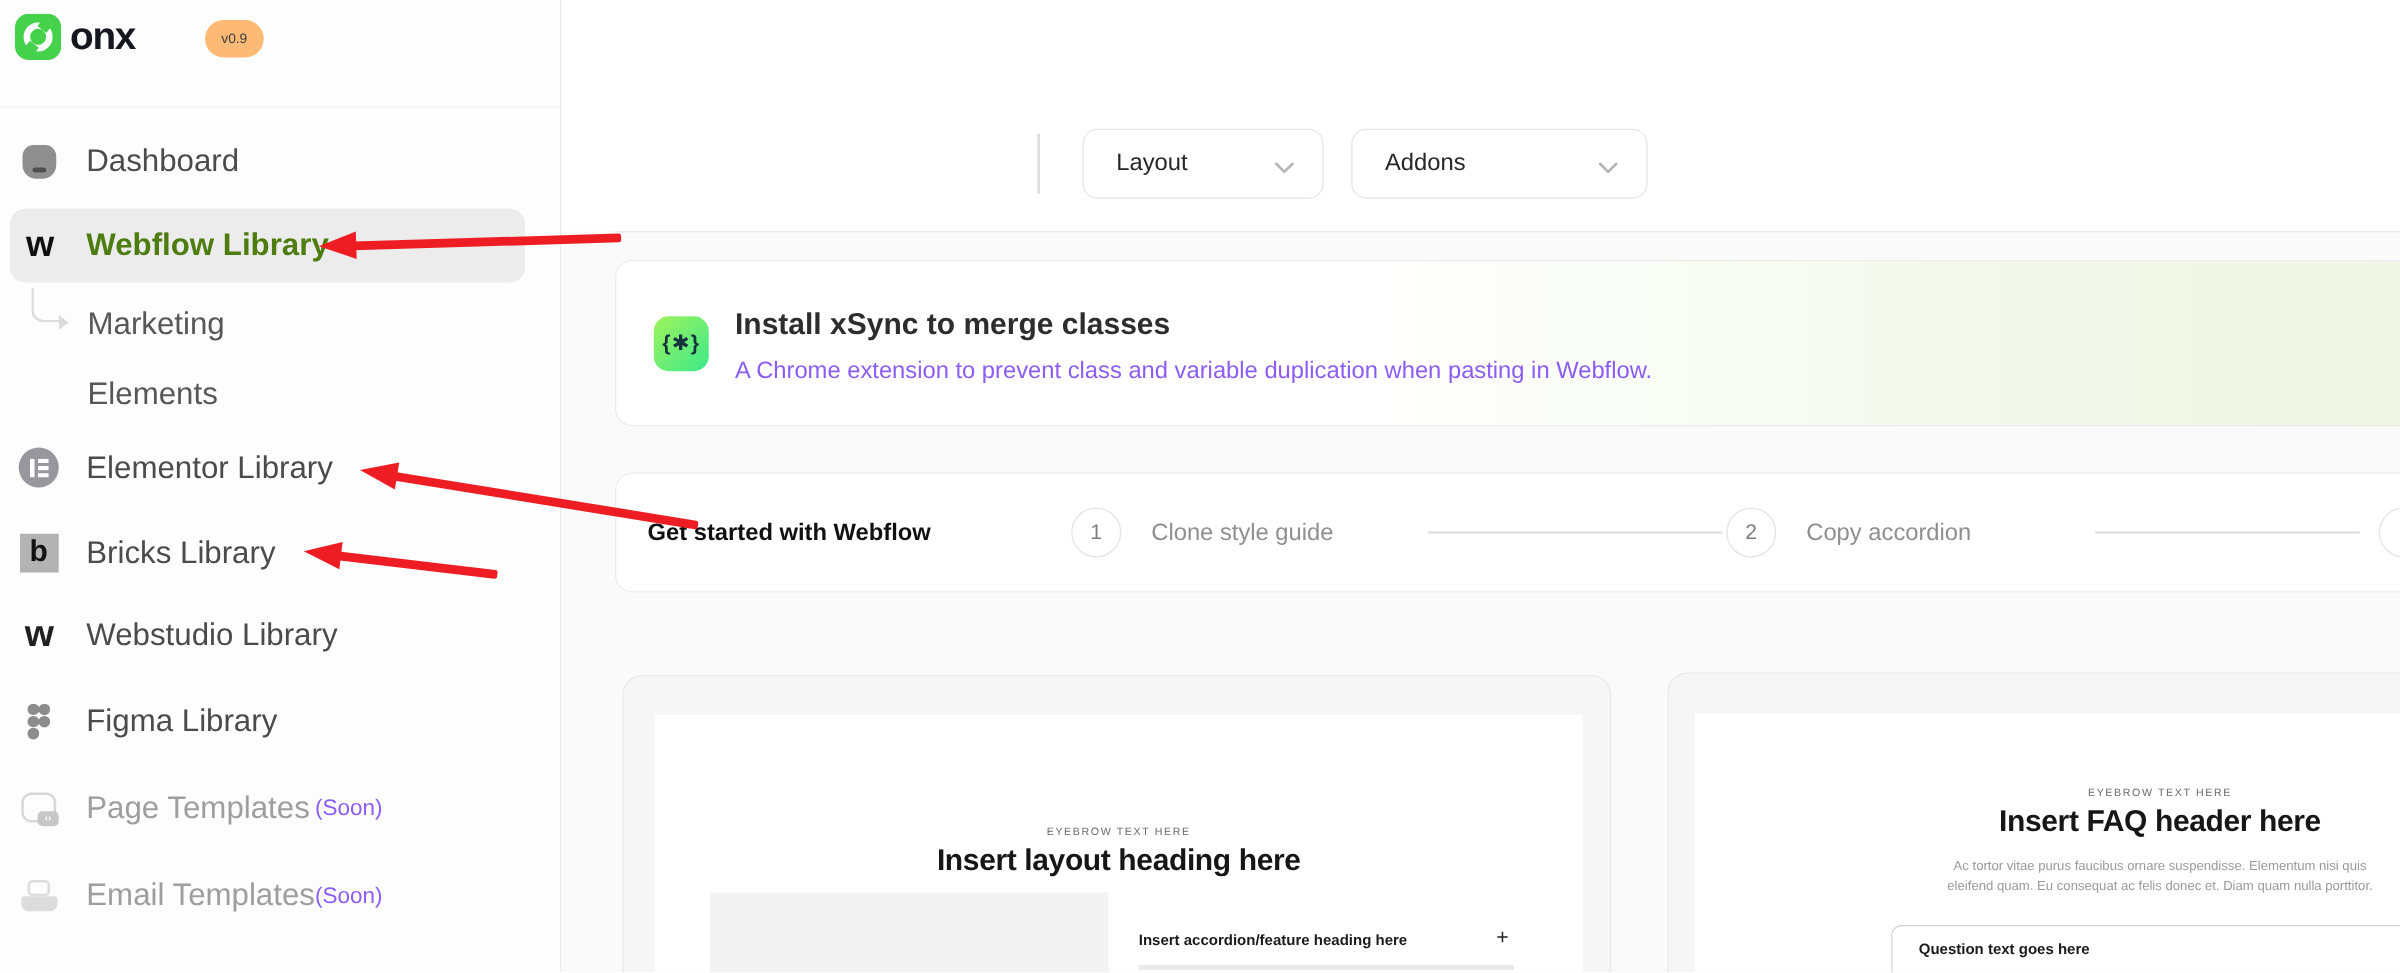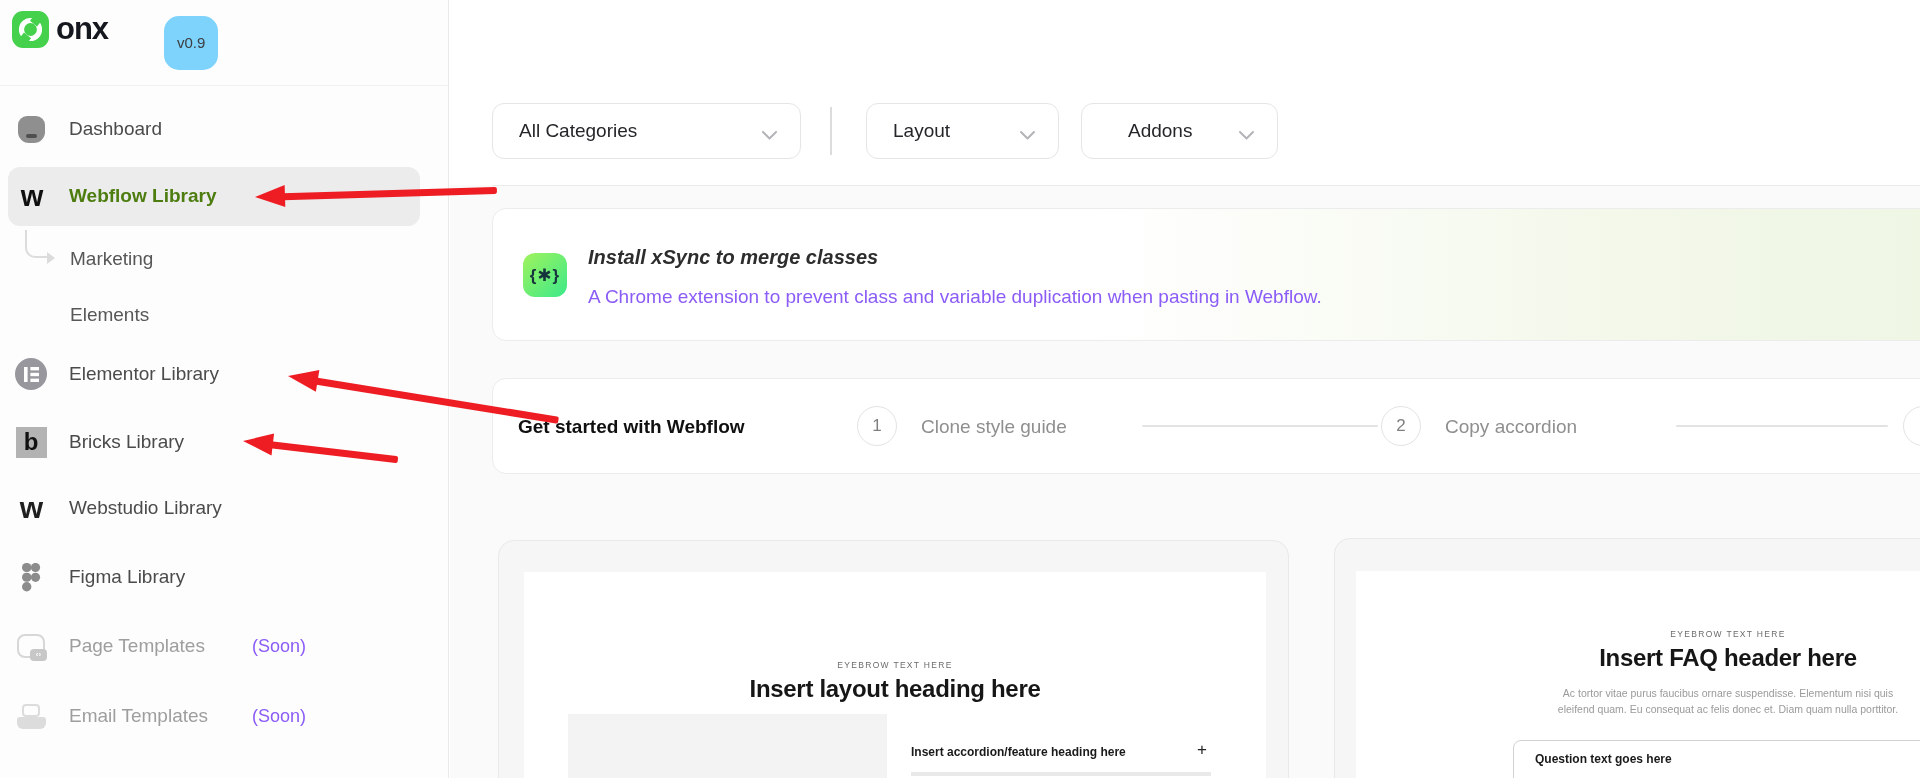--- a/index.html
+++ b/index.html
@@ -3,24 +3,24 @@
 <meta charset="utf-8">
 <style>
   html,body{margin:0;padding:0;background:#ffffff;font-family:"Liberation Sans","DejaVu Sans",sans-serif;}
   #stage{position:relative;width:1920px;height:778px;overflow:hidden;background:#ffffff;}
   .abs{position:absolute;}
 
   
   #sidebar{left:0;top:0;width:449px;height:778px;background:#fdfdfd;border-right:1px solid #e9e9e9;box-sizing:border-box;}
   #sidebar-header{left:0;top:0;width:449px;height:86px;border-bottom:1px solid #f0f0f0;box-sizing:border-box;}
   #logo-text{left:56px;top:11px;font-size:31px;font-weight:800;letter-spacing:-1px;color:#15171e;}
-  #version-badge{left:164px;top:16px;background:#7dd3fc;border-radius:15px;height:30px;line-height:30px;padding:12px 13px;font-size:15px;color:#3c3c42;}
+  #version-badge{left:164px;top:16px;background:#fdba74;border-radius:15px;height:30px;line-height:30px;padding:0 13px;font-size:11px;color:#3c3c42;}
   .nav-item{position:absolute;left:0;width:449px;height:44px;display:flex;align-items:center;cursor:pointer;}
   .nav-icon{position:absolute;left:15px;width:32px;height:32px;display:flex;align-items:center;justify-content:center;}
-  .nav-label{position:absolute;left:69px;font-size:19px;color:#4b4b4b;white-space:nowrap;}
+  .nav-label{position:absolute;left:69px;font-size:25px;color:#4b4b4b;white-space:nowrap;}
   .nav-label.strong{color:#4d7c0f;font-weight:600;}
   .nav-label.sub{left:70px;color:#575757;}
   .nav-label.muted{color:#9e9e9e;}
   .nav-soon{position:absolute;left:252px;font-size:18px;color:#8b5cf6;white-space:nowrap;}
   #active-pill{left:8px;top:167px;width:412px;height:59px;background:#ececec;border-radius:12px;}
   #tree-elbow{left:25px;top:230px;width:24px;height:28px;border-left:2px solid #dcdcdc;border-bottom:2px solid #dcdcdc;border-bottom-left-radius:10px;box-sizing:border-box;}
   #tree-elbow-head{left:47px;top:252px;width:0;height:0;border-top:6px solid transparent;border-bottom:6px solid transparent;border-left:8px solid #dcdcdc;}
 
   
   .ico-dashboard{width:27px;height:27px;background:#8f8f8f;border-radius:9px 9px 11px 11px;position:relative;}
@@ -45,21 +45,21 @@
   #top-divider{left:492px;top:185px;width:1428px;height:1px;background:#ebebeb;}
   .filter-box{position:absolute;top:103px;height:56px;background:#ffffff;border:1.5px solid #e5e5e8;border-radius:12px;box-sizing:border-box;display:flex;align-items:center;cursor:pointer;}
   .filter-label{font-size:19px;color:#26262a;padding-left:26px;white-space:nowrap;}
   .filter-chevron{position:absolute;right:22px;top:23px;}
   #filter-sep{left:830px;top:107px;width:2px;height:48px;background:#dcdcdc;}
 
   
   #banner{left:492px;top:208px;width:1444px;height:133px;border:1px solid #ececec;border-radius:14px;box-sizing:border-box;cursor:pointer;
           background:linear-gradient(90deg,#ffffff 0%,#ffffff 42%,#f3f8ea 78%,#eff6e4 100%);}
   #banner-icon{left:523px;top:253px;width:44px;height:44px;border-radius:12px;background:linear-gradient(135deg,#a0f35c,#3ce98a);display:flex;align-items:center;justify-content:center;font-size:17px;font-weight:700;color:#16323c;letter-spacing:1px;}
-  #banner-title{left:588px;top:246px;font-size:20px;font-weight:700;color:#2d2d2d;font-style:italic;}
+  #banner-title{left:588px;top:246px;font-size:24px;font-weight:700;color:#2d2d2d;}
   #banner-desc{left:588px;top:286px;font-size:19px;color:#8b5cf6;}
 
   
   #gs-card{left:492px;top:378px;width:1444px;height:96px;background:#ffffff;border:1px solid #ececec;border-radius:14px;box-sizing:border-box;}
   #gs-title{left:518px;top:416px;font-size:19px;font-weight:700;color:#101010;}
   .step-circle{position:absolute;top:406px;width:40px;height:40px;border:1.5px solid #e3e3e3;border-radius:50%;background:#fff;box-sizing:border-box;display:flex;align-items:center;justify-content:center;font-size:17px;color:#7f7f7f;}
   .step-label{position:absolute;top:416px;font-size:19px;color:#8f8f8f;white-space:nowrap;}
   .step-line{position:absolute;top:425px;height:2px;background:#e3e3e3;border-radius:1px;}
 
   
@@ -76,38 +76,30 @@
   #tplB-qlabel{left:179px;top:181px;font-size:12px;font-weight:700;color:#1a1a1a;white-space:nowrap;}
 </style>
 </head>
 <body>
 
 <div id="stage">
 
   <div id="main-bg" class="abs"></div>
   <div id="top-divider" class="abs"></div>
 
-  <div class="filter-box" style="left:492px;width:309px;">
-    <span class="filter-label">All Categories</span>
-    <span class="filter-chevron">
-      <svg width="17" height="11" viewBox="0 0 17 11">
-          <path d="M2 2l6.5 6.5L15 2" fill="none" stroke="#b3b3b8" stroke-width="2" stroke-linecap="round" stroke-linejoin="round"></path>
-        </svg>
-    </span>
-  </div>
   <div id="filter-sep" class="abs"></div>
   <div class="filter-box" style="left:866px;width:193px;">
     <span class="filter-label">Layout</span>
     <span class="filter-chevron">
       <svg width="17" height="11" viewBox="0 0 17 11">
           <path d="M2 2l6.5 6.5L15 2" fill="none" stroke="#b3b3b8" stroke-width="2" stroke-linecap="round" stroke-linejoin="round"></path>
         </svg>
     </span>
   </div>
-  <div class="filter-box" style="left:1081px;width:197px;padding-left:20px;">
+  <div class="filter-box" style="left:1081px;width:237px;">
     <span class="filter-label">Addons</span>
     <span class="filter-chevron">
       <svg width="17" height="11" viewBox="0 0 17 11">
           <path d="M2 2l6.5 6.5L15 2" fill="none" stroke="#b3b3b8" stroke-width="2" stroke-linecap="round" stroke-linejoin="round"></path>
         </svg>
     </span>
   </div>
 
   <div id="banner" class="abs"></div>
   <div id="banner-icon" class="abs">{✱}</div>

